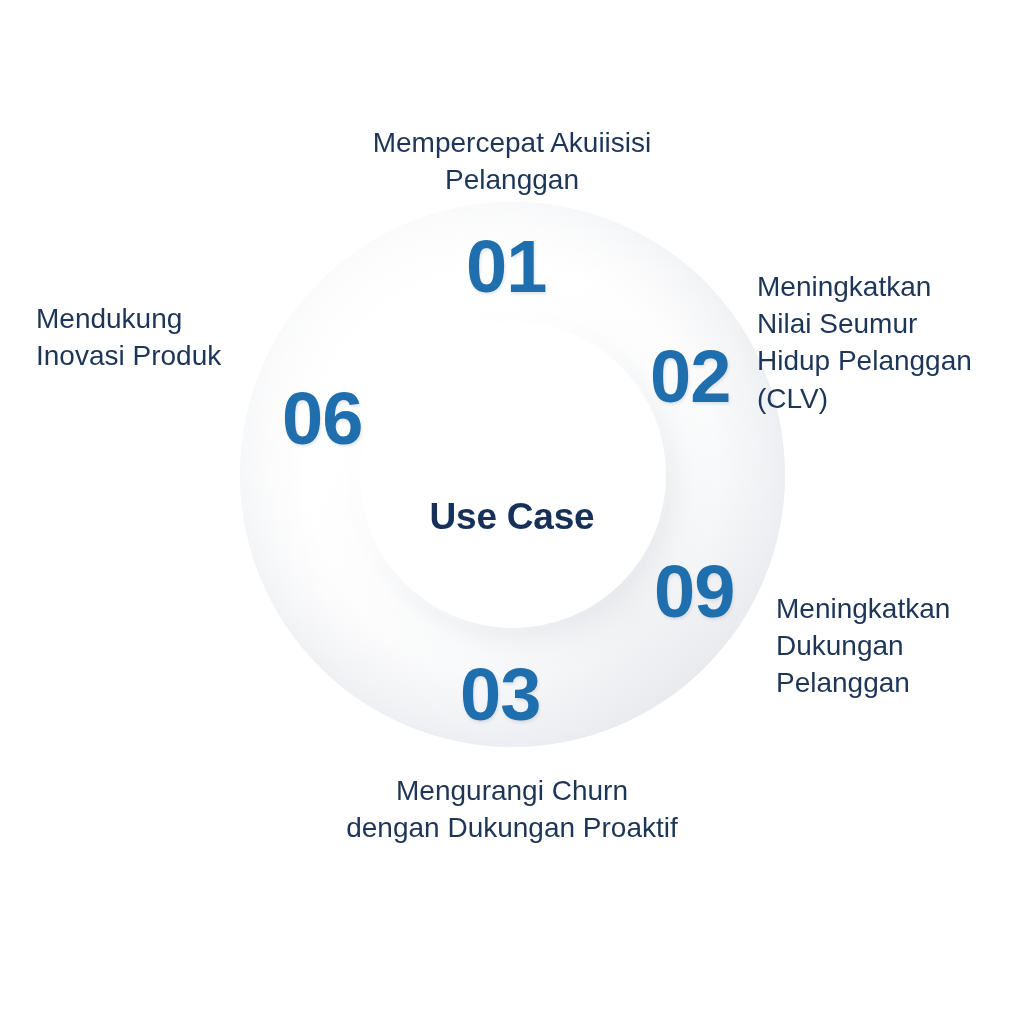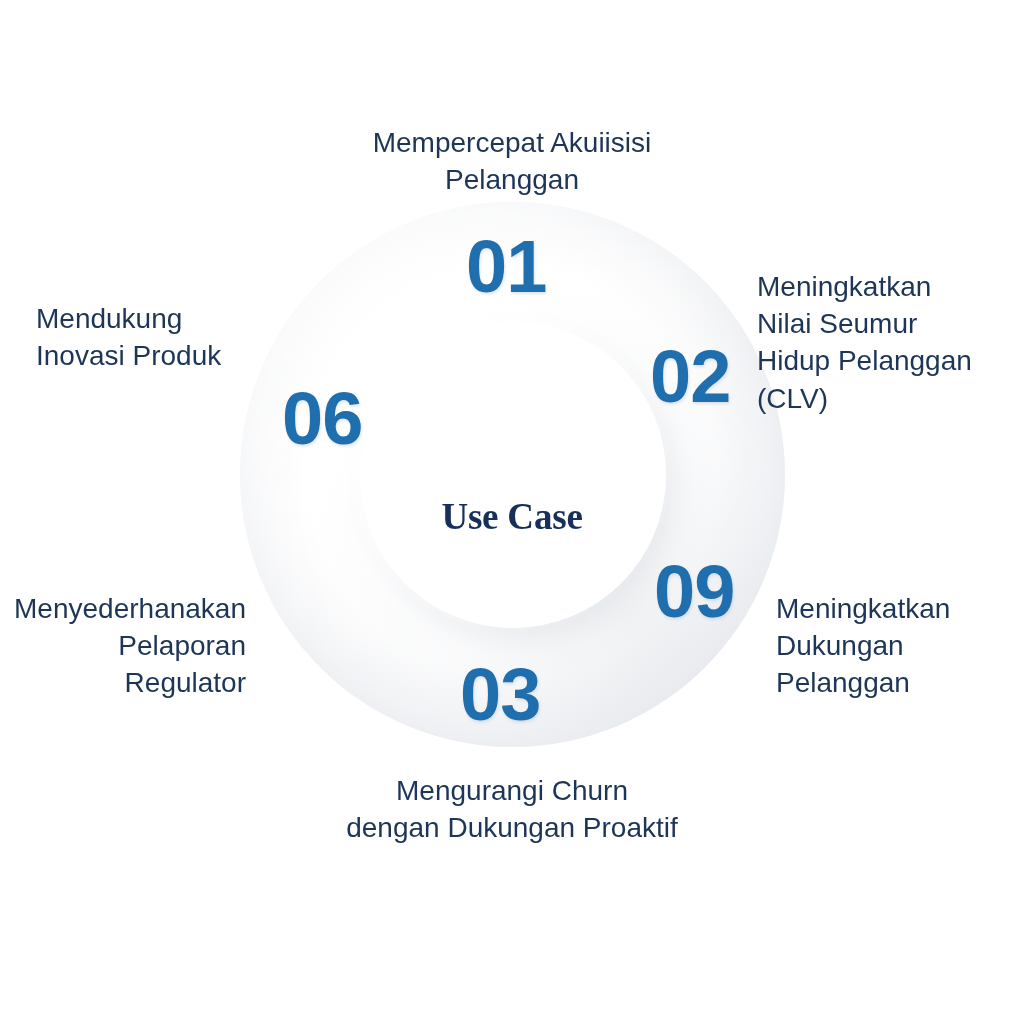--- a/index.html
+++ b/index.html
@@ -113,21 +113,21 @@
   .center-title {
     position: absolute;
     left: 50%;
     top: 50%;
     transform: translate(-50%, -50%);
     width: 280px;
     text-align: center;
     user-select: none;
   }
   .center-line-1 {
-    font-family: Liberation Serif, serif;
+    font-family: Liberation Sans, sans-serif;
     font-weight: bold;
     font-size: 37px;
     line-height: 1.18;
     color: #16305a;
     letter-spacing: -0.2px;
     margin-top: 9px;
   }
   .center-line-2 {
     font-family: "Liberation Sans", "DejaVu Sans", sans-serif;
     font-weight: bold;
@@ -182,19 +182,16 @@
 Pelanggan</div>
   <div class="label lbl-02">Meningkatkan
 Nilai Seumur
 Hidup Pelanggan
 (CLV)</div>
   <div class="label lbl-03">Meningkatkan
 Dukungan
 Pelanggan</div>
   <div class="label lbl-04">Mengurangi Churn
 dengan Dukungan Proaktif</div>
-  <div class="label lbl-05">Menyederhanakan
-Pelaporan
-Regulator</div>
   <div class="label lbl-06">Mendukung
 Inovasi Produk</div>
 
 </div>
 
 </body></html>

